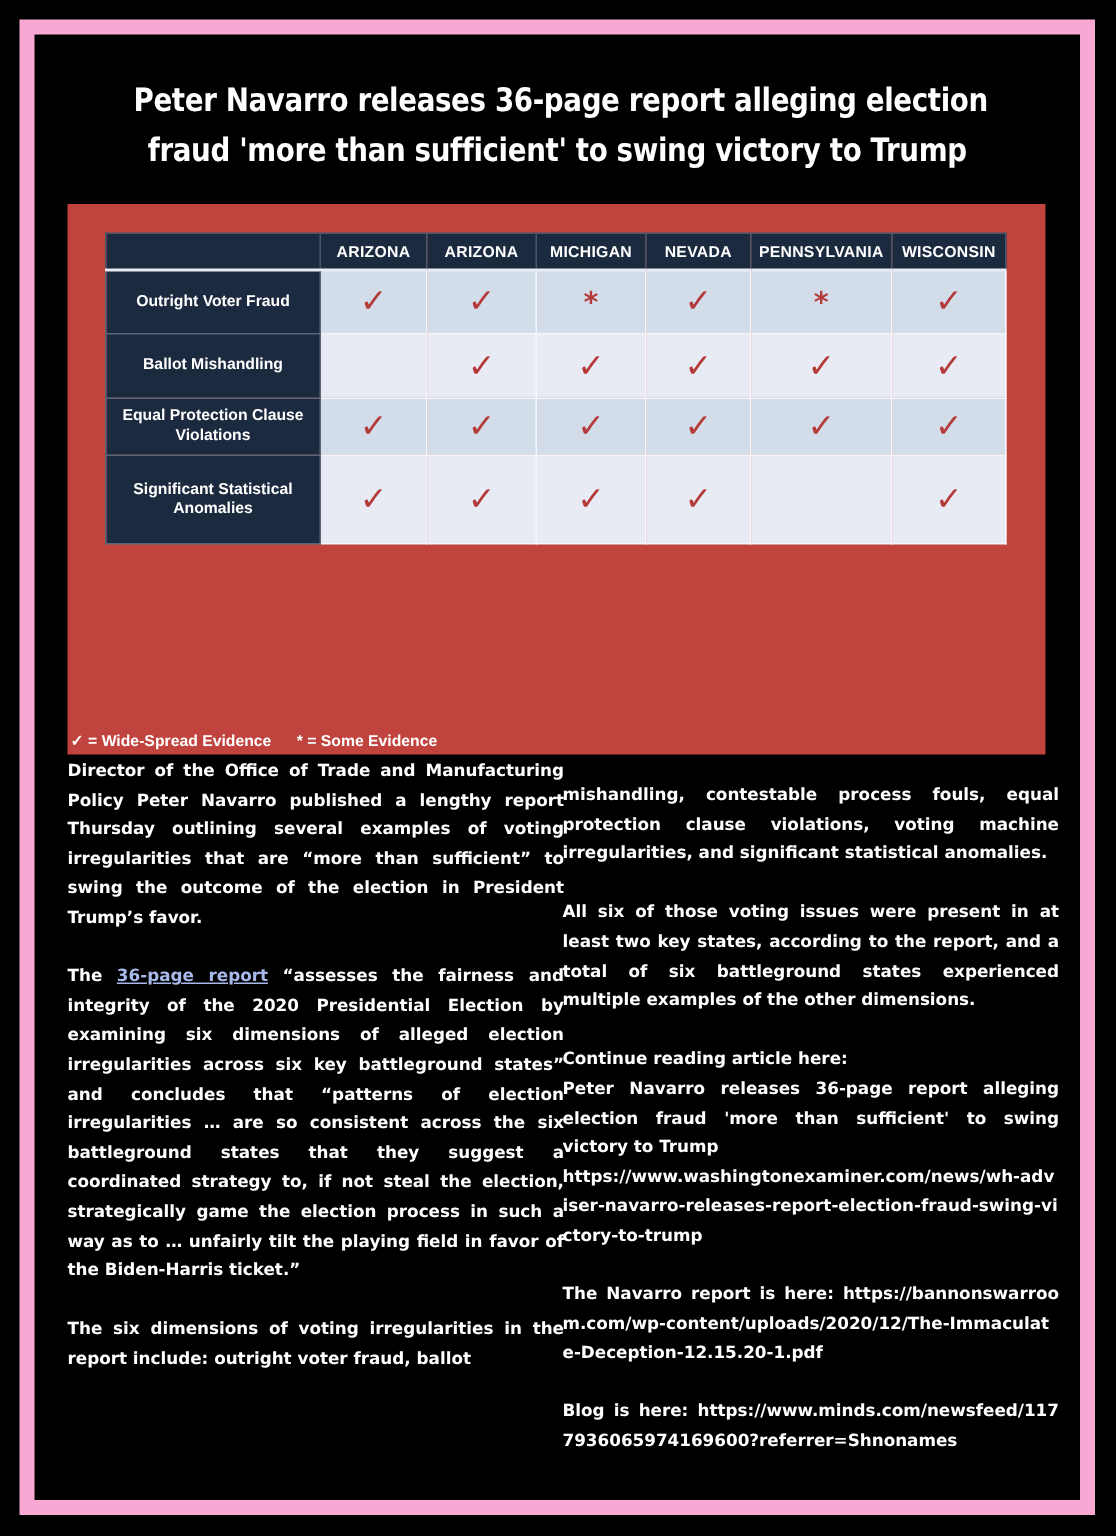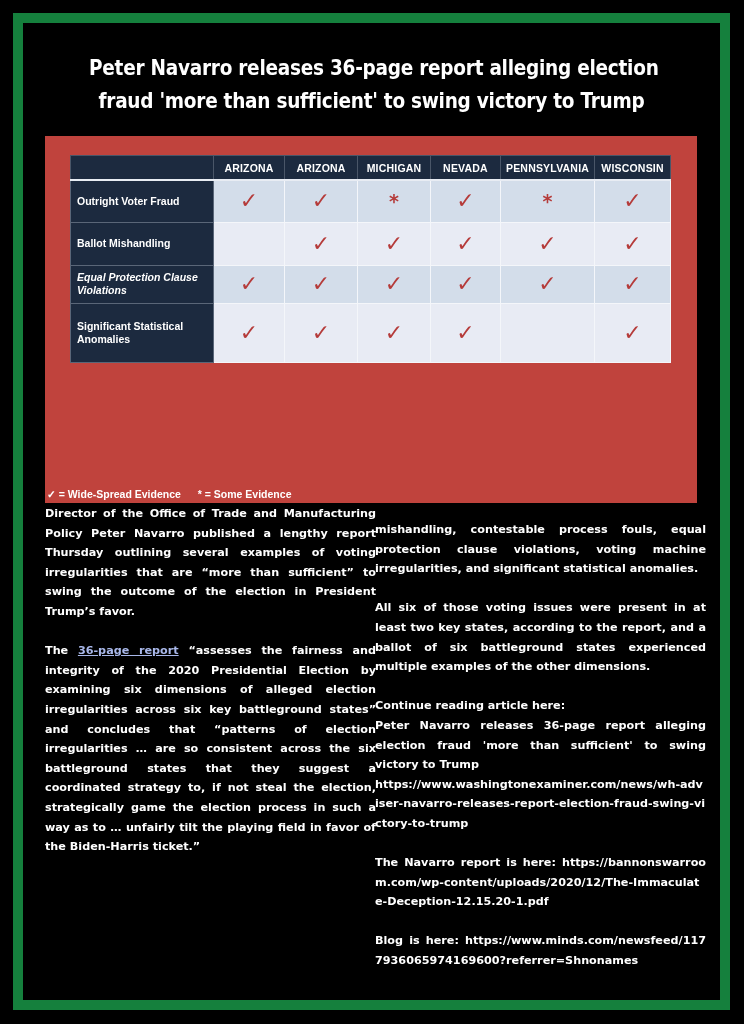--- a/index.html
+++ b/index.html
@@ -1,25 +1,25 @@
 <!DOCTYPE html>
 <html><head>
 <meta charset="utf-8">
 <style>
   html, body { margin: 0; padding: 0; background: #000; }
   body { width: 744px; height: 1024px; position: relative; overflow: hidden; font-family: "DejaVu Sans", sans-serif; }
-  .frame { position: absolute; left: 13px; top: 13px; width: 697px; height: 977px; border: 10px solid #15803d; background: #000; box-sizing: content-box; }
+  .frame { position: absolute; left: 13px; top: 13px; width: 697px; height: 977px; border: 10px solid #f9a8d4; background: #000; box-sizing: content-box; }
   .frame-inner { position: absolute; inset: 0; }
   .headline { position: absolute; left: 20px; right: 20px; top: 28px; color: #fff; text-align: center; font-family: "DejaVu Sans", sans-serif; font-weight: bold; font-size: 21.5px; line-height: 33px; letter-spacing: -0.3px; transform: scaleX(0.86); transform-origin: center top; }
   .headline-line { display: block; white-space: nowrap; }
   .red-box { position: absolute; left: 22px; top: 113px; width: 652px; height: 367px; background: #c0433d; }
   table.grid { position: absolute; left: 25px; top: 19px; width: 600px; border-collapse: collapse; table-layout: fixed; font-family: "Liberation Sans", sans-serif; }
   table.grid th, table.grid td { border: 1px solid #4a5668; padding: 0; }
   table.grid thead th { background: #1c2a3f; color: #fff; font-size: 10.5px; font-weight: bold; height: 23px; text-align: center; letter-spacing: 0.2px; border-bottom: 2px solid #e8ecf3; }
-  table.grid tbody th { background: #1c2a3f; color: #fff; font-size: 10.5px; font-weight: bold; text-align: left; padding: 0 6px; line-height: 13px; border-color: #5a6678; }
+  table.grid tbody th { background: #1c2a3f; color: #fff; font-size: 10.5px; font-weight: bold; text-align: center; padding: 0 6px; line-height: 13px; border-color: #5a6678; }
   table.grid tbody td { text-align: center; color: #b53b3a; font-size: 22px; border-color: #f4f6fa; }
   table.grid tbody tr:nth-child(odd) td { background: #d3ddea; }
   table.grid tbody tr:nth-child(even) td { background: #e8ebf4; }
   .mark-check { font-family: "DejaVu Sans", sans-serif; font-size: 22px; font-weight: bold; color: #b53b3a; }
   .mark-star { font-family: "DejaVu Sans", sans-serif; font-size: 19px; font-weight: bold; color: #b53b3a; }
   .legend { position: absolute; left: 2px; bottom: 3px; color: #fff; font-family: "Liberation Sans", sans-serif; font-weight: bold; font-size: 10.5px; }
   .legend span { margin-right: 14px; }
   .body-col { position: absolute; top: 481px; width: 331px; color: #fff; font-family: "DejaVu Sans", sans-serif; font-weight: bold; font-size: 11.2px; line-height: 19.6px; text-align: justify; }
   .col-left { left: 22px; }
   .col-right { left: 352px; top: 497px; }
@@ -72,21 +72,21 @@
             </tr>
             <tr style="height: 43px;">
               <th>Ballot Mishandling</th>
               <td></td>
               <td><span class="mark-check">✓</span></td>
               <td><span class="mark-check">✓</span></td>
               <td><span class="mark-check">✓</span></td>
               <td><span class="mark-check">✓</span></td>
               <td><span class="mark-check">✓</span></td>
             </tr>
-            <tr style="height: 38px; font-style: italic;">
+            <tr style="height: 38px;">
               <th>Equal Protection Clause Violations</th>
               <td><span class="mark-check">✓</span></td>
               <td><span class="mark-check">✓</span></td>
               <td><span class="mark-check">✓</span></td>
               <td><span class="mark-check">✓</span></td>
               <td><span class="mark-check">✓</span></td>
               <td><span class="mark-check">✓</span></td>
             </tr>
             <tr style="height: 59px; padding-left: 29px;">
               <th>Significant Statistical Anomalies</th>
@@ -101,26 +101,27 @@
       </table>
       <div class="legend">
         <span>✓ = Wide-Spread Evidence</span>
         <span>* = Some Evidence</span>
       </div>
     </div>
 
     <div class="body-col col-left">
       <p>Director of the Office of Trade and Manufacturing Policy Peter Navarro published a lengthy report Thursday outlining several examples of voting irregularities that are “more than sufficient” to swing the outcome of the election in President Trump’s favor.</p>
       <p><span>The </span><span class="link">36-page report</span><span> “assesses the fairness and integrity of the 2020 Presidential Election by examining six dimensions of alleged election irregularities across six key battleground states” and concludes that “patterns of election irregularities … are so consistent across the six battleground states that they suggest a coordinated strategy to, if not steal the election, strategically game the election process in such a way as to … unfairly tilt the playing field in favor of the Biden-Harris ticket.”</span></p>
+      <p>The six dimensions of voting irregularities in the report include: outright voter fraud, ballot</p>
     </div>
 
     <div class="body-col col-right">
         <p style="margin-bottom: 19.6px;">mishandling, contestable process fouls, equal protection clause violations, voting machine irregularities, and significant statistical anomalies.</p>
       <p style="visibility:hidden;height:0;margin:0"></p>
-      <p style="margin-top: 0px;">All six of those voting issues were present in at least two key states, according to the report, and a ballot of six battleground states experienced multiple examples of the other dimensions.</p>
+      <p style="margin-top: 0px;">All six of those voting issues were present in at least two key states, according to the report, and a total of six battleground states experienced multiple examples of the other dimensions.</p>
       <p>
         <span>Continue reading article here:</span><br>
         <span>Peter Navarro releases 36-page report alleging election fraud 'more than sufficient' to swing victory to Trump</span><br>
         <span class="nobr-break">https://www.washingtonexaminer.com/news/wh-adviser-navarro-releases-report-election-fraud-swing-victory-to-trump</span>
       </p>
       <p>
         <span>The Navarro report is here:</span>
         <span class="nobr-break">https://bannonswarroom.com/wp-content/uploads/2020/12/The-Immaculate-Deception-12.15.20-1.pdf</span>
       </p>
       <p>

